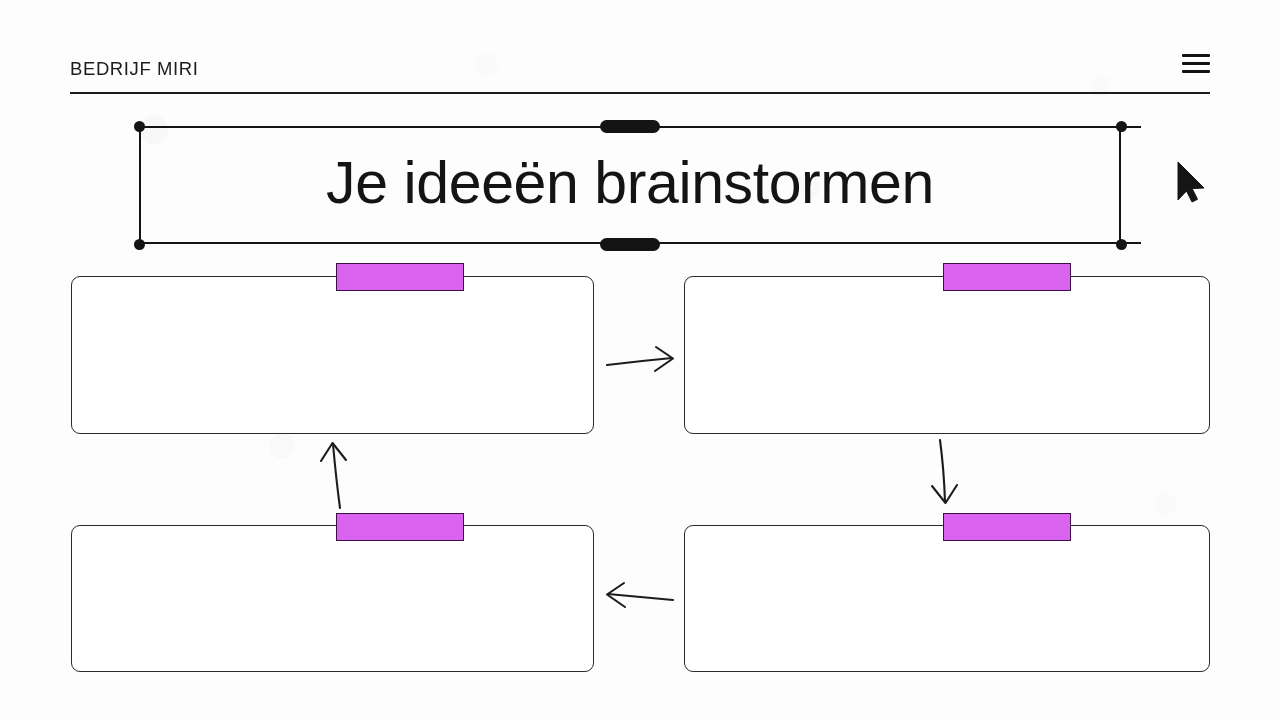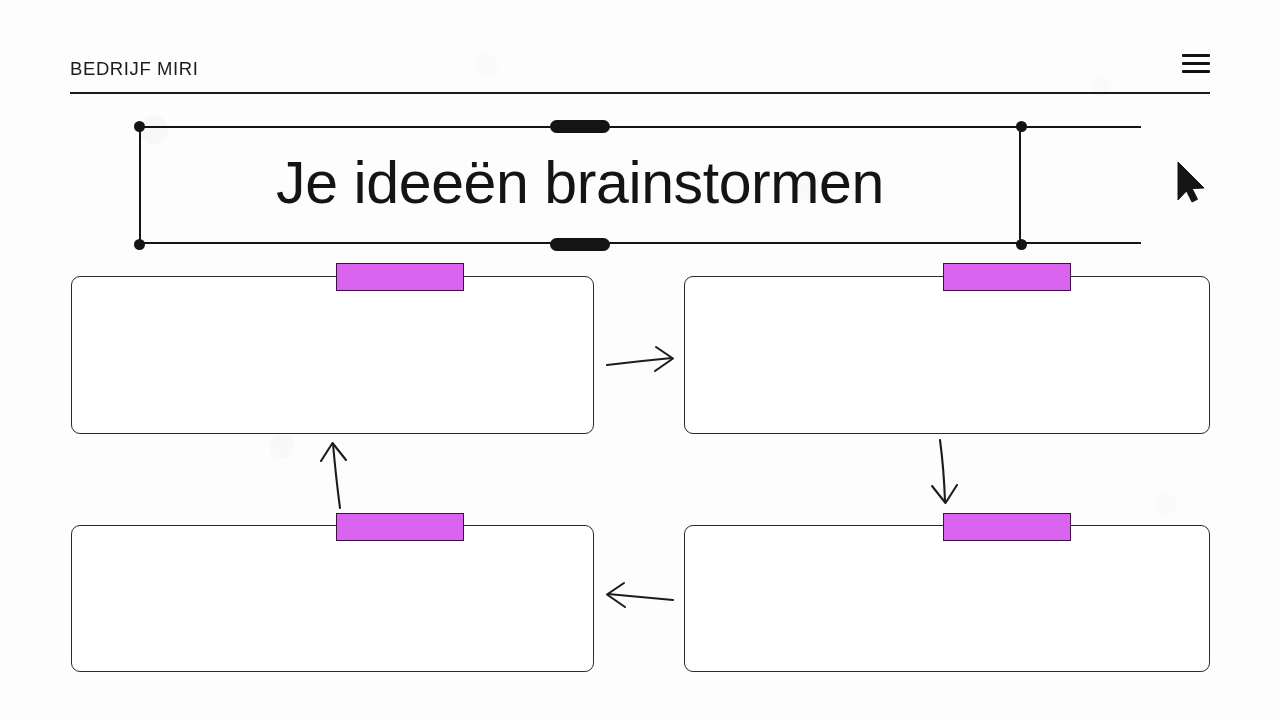--- a/index.html
+++ b/index.html
@@ -80,21 +80,21 @@
     width: 1140px;
     height: 2px;
     background: #1b1b1b;
   }
 
   
   .title-block {
     position: absolute;
     left: 139px;
     top: 126px;
-    width: 882px;
+    width: 982px;
     height: 118px;
     z-index: 6;
   }
 
   .sel-edge-top, .sel-edge-bottom {
     position: absolute;
     left: 0;
     width: 1002px;
     height: 1.6px;
     background: #141414;

